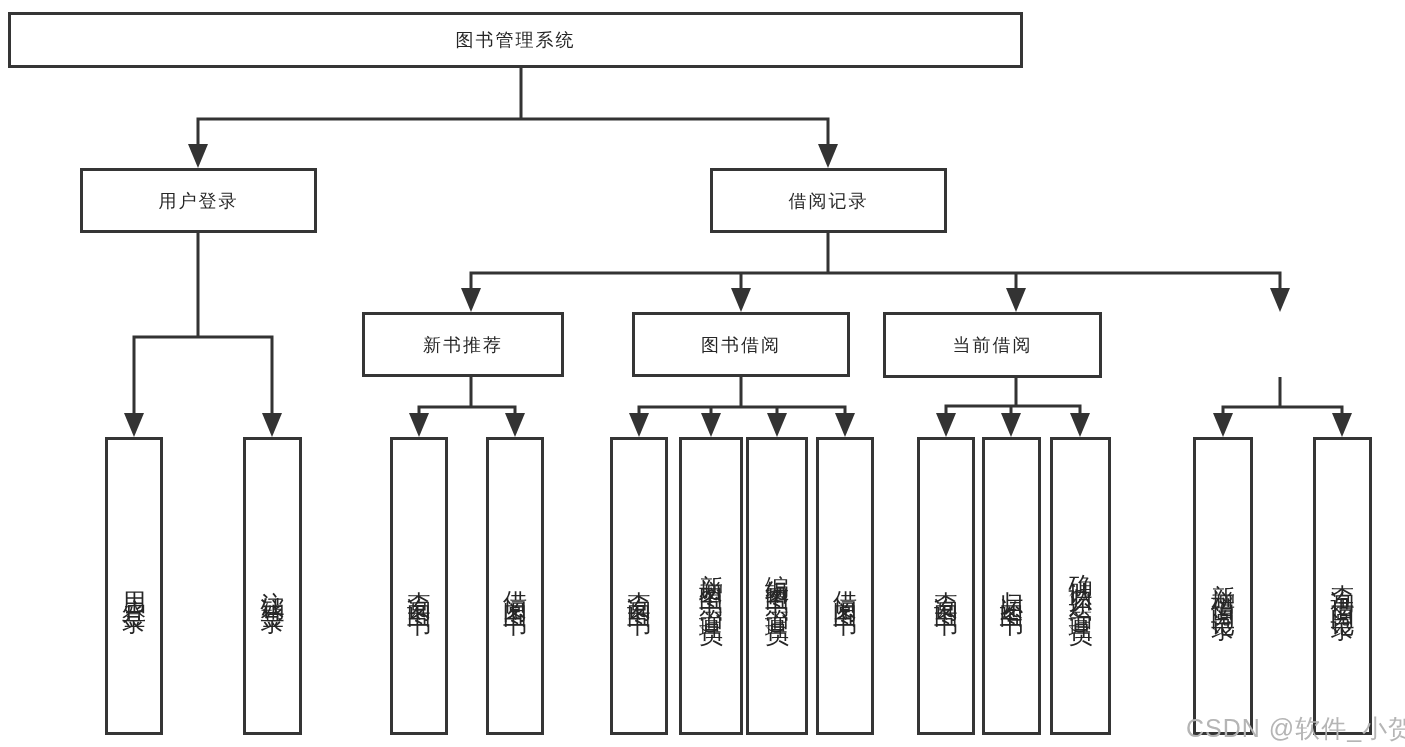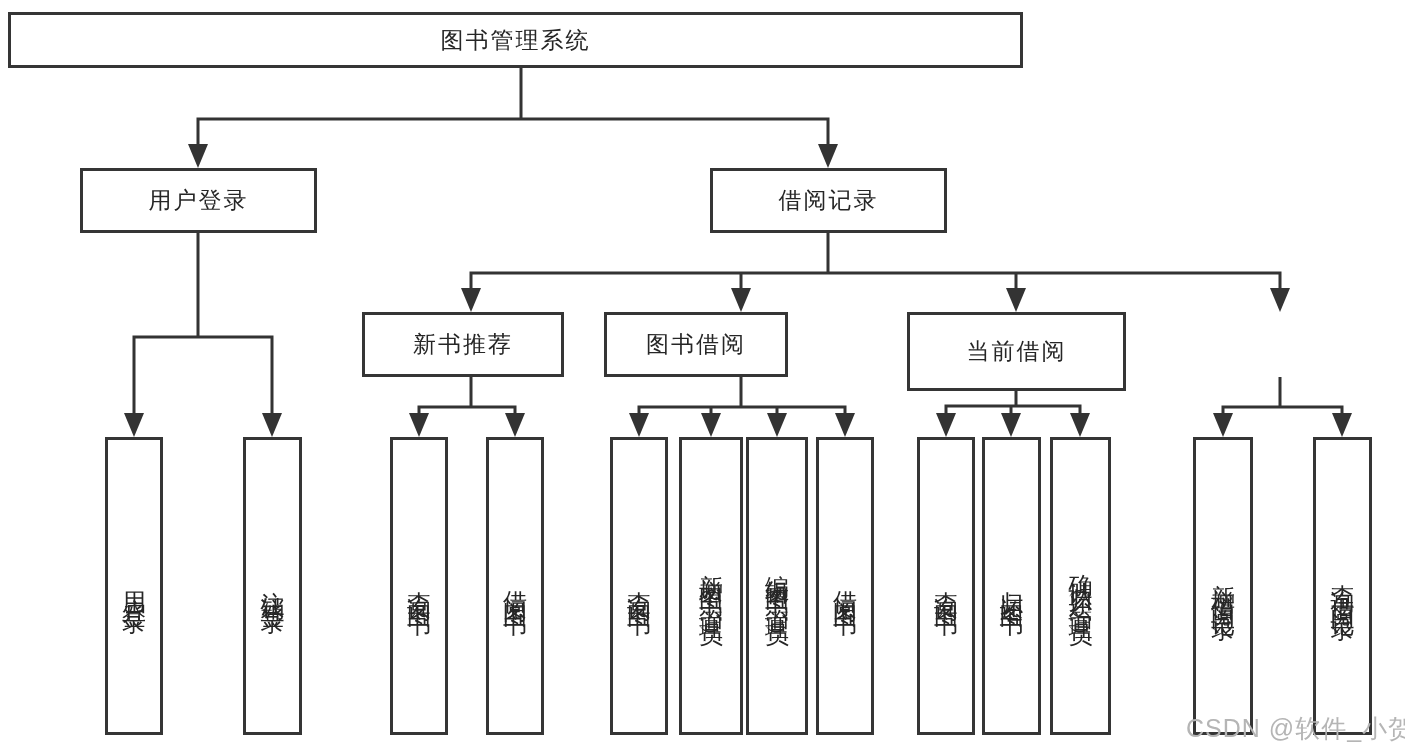--- a/index.html
+++ b/index.html
@@ -22,21 +22,21 @@
     box-sizing: border-box;
     border: 3px solid #353535;
     background: #ffffff;
     display: flex;
     align-items: center;
     justify-content: center;
     color: #262626;
     z-index: 2;
   }
   .hbox .label {
-    font-size: 23px;
+    font-size: 18px;
     letter-spacing: 2px;
     white-space: nowrap;
   }
   .vbox { top: 437px; height: 298px; }
   .vbox .vlabel {
     writing-mode: vertical-rl;
     text-orientation: mixed;
     font-size: 24px;
     letter-spacing: 7px;
     line-height: 1;
@@ -105,24 +105,24 @@
   <div class="node hbox" style="left:80px;top:168px;width:237px;height:65px;">
     <span class="label">用户登录</span>
   </div>
   <div class="node hbox" style="left:710px;top:168px;width:237px;height:65px;">
     <span class="label">借阅记录</span>
   </div>
 
   <div class="node hbox" style="left:362px;top:312px;width:202px;height:65px;">
     <span class="label">新书推荐</span>
   </div>
-  <div class="node hbox" style="left:604px;top:312px;width:184px;height:65px;">
+  <div class="node hbox" style="left:632px;top:312px;width:218px;height:65px;">
     <span class="label">图书借阅</span>
   </div>
-  <div class="node hbox" style="left:907px;top:312px;width:219px;height:79px;">
+  <div class="node hbox" style="left:883px;top:312px;width:219px;height:66px;">
     <span class="label">当前借阅</span>
   </div>
 
   <div class="node vbox" style="left:105px;width:58px;">
     <span class="vlabel">用户登录</span>
   </div>
   <div class="node vbox" style="left:243px;width:59px;">
     <span class="vlabel">注销登录</span>
   </div>
 

